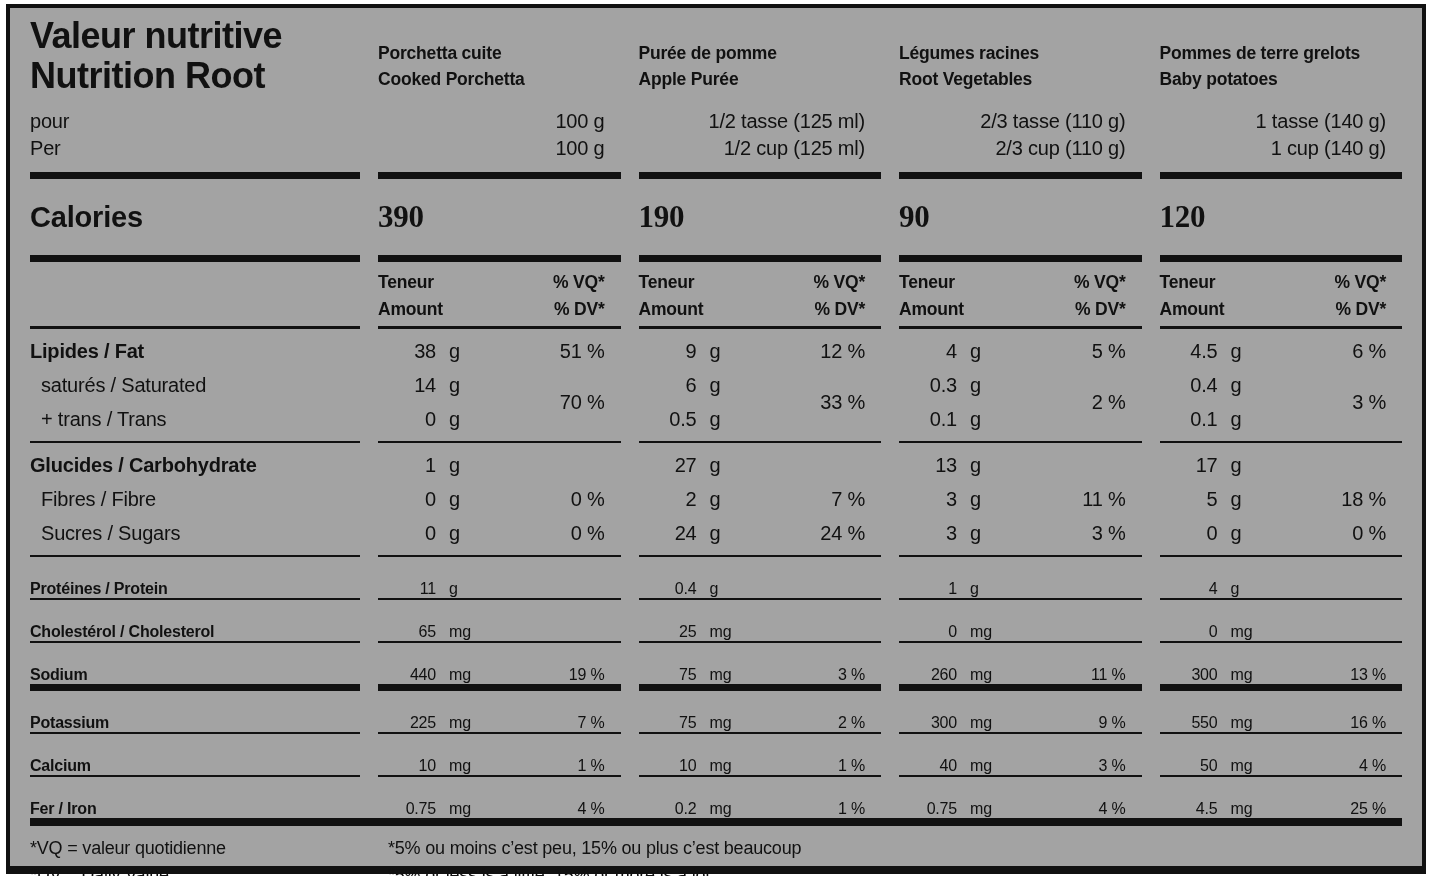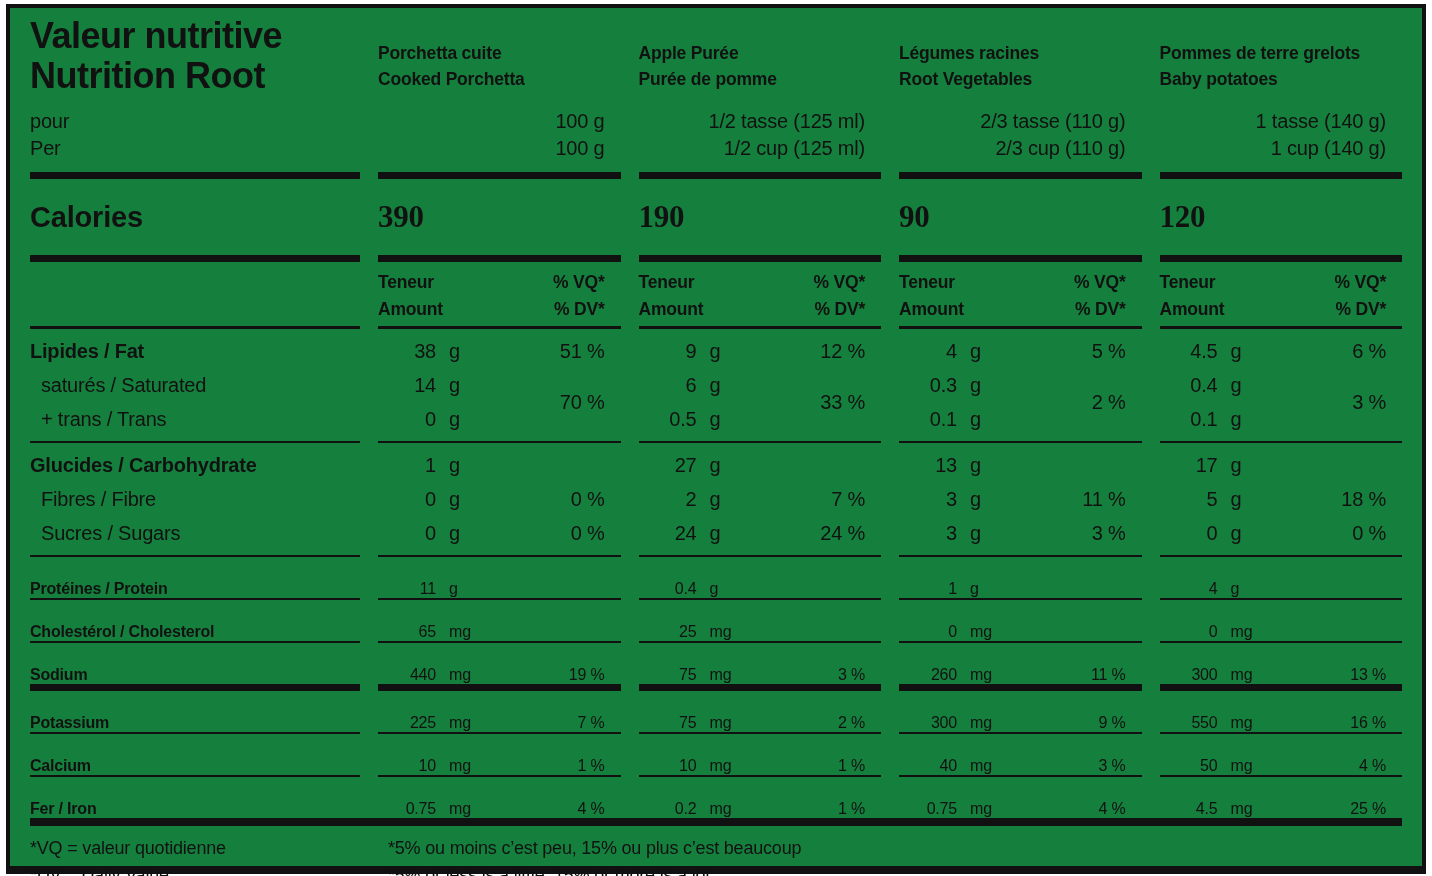--- a/index.html
+++ b/index.html
@@ -1,17 +1,17 @@
 <!DOCTYPE html>
 <html><head>
 <meta charset="utf-8">
 <style>
   html,body{margin:0;padding:0;background:#fff;}
   body{width:1432px;height:876px;overflow:hidden;font-family:"Liberation Sans","DejaVu Sans",sans-serif;color:#111;letter-spacing:-0.2px;}
-  .label-box{box-sizing:border-box;width:1420px;height:870px;margin:4px auto;border:4px solid #111;border-bottom-width:8px;background:#15803d;padding:0 20px;}
+  .label-box{box-sizing:border-box;width:1420px;height:870px;margin:4px auto;border:4px solid #111;border-bottom-width:8px;background:#a3a3a3;padding:0 20px;}
   .grid{display:grid;grid-template-columns:330px repeat(4,1fr);column-gap:18px;}
   
   .barrow .seg{background:#111;}
   .t2 .seg{height:2px;}
   .t3 .seg{height:3px;}
   .t7 .seg{height:7px;}
   .fullbar{height:8px;background:#111;}
   
   .header{height:164px;}
   .hcell{display:flex;flex-direction:column;}
@@ -70,22 +70,22 @@
         <div>Porchetta cuite</div>
         <div>Cooked Porchetta</div>
       </div>
       <div class="serving">
         <div>100 g</div>
         <div>100 g</div>
       </div>
     </div>
     <div class="hcell">
       <div class="foodname">
+        <div>Purée de pomme</div>
         <div>Apple Purée</div>
-        <div>Purée de pomme</div>
       </div>
       <div class="serving">
         <div>1/2 tasse (125 ml)</div>
         <div>1/2 cup (125 ml)</div>
       </div>
     </div>
     <div class="hcell">
       <div class="foodname">
         <div>Légumes racines</div>
         <div>Root Vegetables</div>

